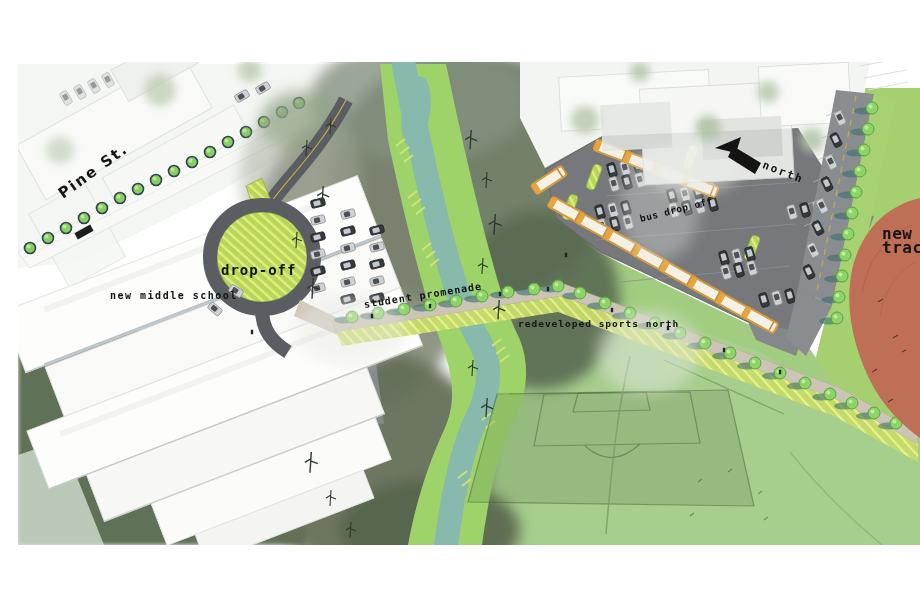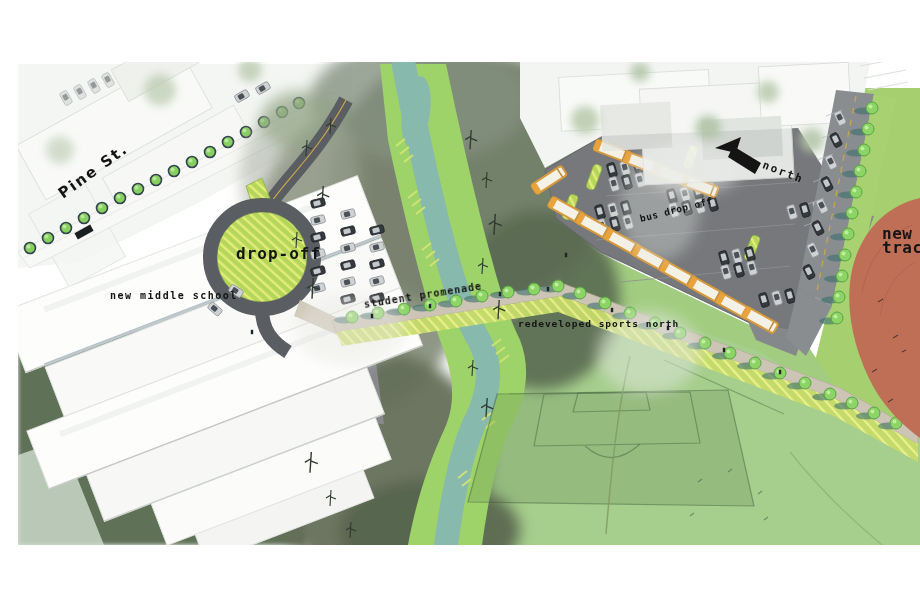--- a/index.html
+++ b/index.html
@@ -3,21 +3,21 @@
 <meta charset="utf-8">
 <style>
   html,body{margin:0;padding:0;background:#fff;}
   .stage{position:relative;width:920px;height:596px;background:#ffffff;overflow:hidden;
          font-family:"DejaVu Sans Mono","Liberation Mono",monospace;}
   .stage svg{position:absolute;left:0;top:0;}
   .label{position:absolute;color:#141414;font-weight:bold;white-space:pre-line;pointer-events:none;}
   .lbl-pine{left:60px;top:186px;font-size:15px;letter-spacing:2px;transform:rotate(-36deg);
             transform-origin:0 50%;font-family:"DejaVu Sans","Liberation Sans",sans-serif;}
   .lbl-school{left:110px;top:290px;font-size:10px;letter-spacing:1.5px;}
-  .lbl-drop{left:221px;top:244px;font-size:16px;letter-spacing:1px;margin-left:15px;}
+  .lbl-drop{left:221px;top:262px;font-size:14px;letter-spacing:1px;}
   .lbl-prom{left:364px;top:299px;font-size:10px;letter-spacing:1px;transform:rotate(-9deg);transform-origin:0 50%;}
   .lbl-bus{left:640px;top:213px;font-size:9.5px;letter-spacing:0.5px;transform:rotate(-14deg);transform-origin:0 50%;}
   .lbl-north{left:763px;top:158px;font-size:11px;letter-spacing:2px;transform:rotate(21deg);transform-origin:0 50%;}
   .lbl-track{left:882px;top:227px;font-size:16px;letter-spacing:0.5px;line-height:14px;}
   .lbl-fields{left:518px;top:318px;font-size:9.5px;letter-spacing:1px;}
 </style>
 </head>
 <body>
 
 <div class="stage">

